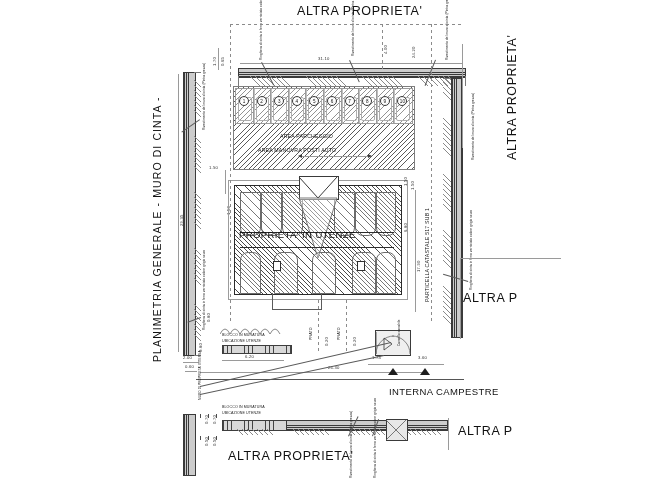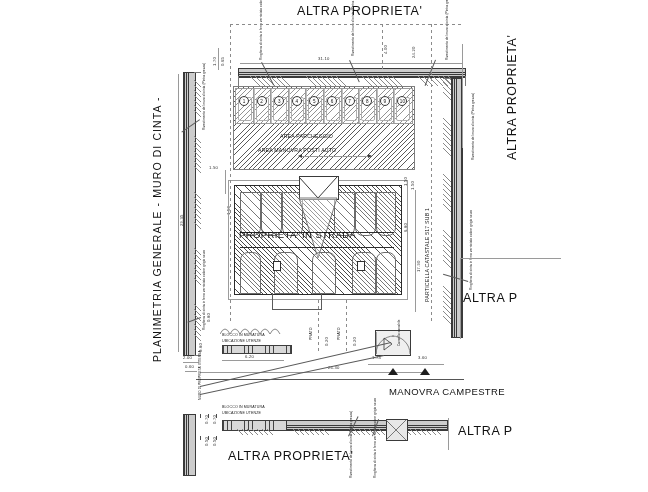--- a/index.html
+++ b/index.html
@@ -205,21 +205,21 @@
   <div class="abs" style="left:240px;top:252px;width:154px;height:40px;">
     <div class="roofbay abs" style="left:0px;top:0;width:19px;height:40px;border-radius:8px 8px 0 0;"></div>
     <div class="roofbay abs" style="left:34px;top:0;width:22px;height:40px;border-radius:8px 8px 0 0;"></div>
     <div class="roofbay abs" style="left:72px;top:0;width:22px;height:40px;border-radius:8px 8px 0 0;"></div>
     <div class="roofbay abs" style="left:112px;top:0;width:22px;height:40px;border-radius:8px 8px 0 0;"></div>
     <div class="roofbay abs" style="left:136px;top:0;width:18px;height:40px;border-radius:8px 8px 0 0;"></div>
   </div>
   <div class="sq" style="left:273px;top:261px;width:6px;height:8px;"></div>
   <div class="sq" style="left:357px;top:261px;width:6px;height:8px;"></div>
 
-  <div class="txt mid" style="left:239px;top:230px;">PROPRIETA' IN STRADA</div>
+  <div class="txt mid" style="left:239px;top:230px;">PROPRIETA' IN UTENZE</div>
 
   <div class="line" style="left:272px;top:293px;width:48px;height:16px;background:none;border:1px solid #5b5b5b;border-top:none;"></div>
 
   <div class="txt lbl rot90" style="left:425px;top:302px;">PARTICELLA CATASTALE 517 SUB 1</div>
 
   <div class="line vl thin" style="left:415px;top:190px;height:122px;"></div>
   <div class="txt dim rot90" style="left:417px;top:272px;">17.90</div>
   <div class="txt dim rot90" style="left:404px;top:232px;">6.80</div>
   <div class="txt dim rot90" style="left:411px;top:190px;">1.50</div>
   <div class="txt dim rot90" style="left:404px;top:186px;">1.50</div>
@@ -265,21 +265,21 @@
 
   <div class="txt dim" style="left:372px;top:356px;">1.74</div>
   <div class="txt dim" style="left:418px;top:356px;">3.60</div>
   <div class="line hl thin" style="left:368px;top:364px;width:76px;"></div>
 
   <div class="line hl" style="left:196px;top:379px;width:268px;background:#555;"></div>
   <div class="line hl thin" style="left:200px;top:372px;width:222px;"></div>
   <div class="txt dim" style="left:328px;top:366px;">26.30</div>
   <div class="arrowUp" style="left:388px;top:368px;"></div>
   <div class="arrowUp" style="left:420px;top:368px;"></div>
-  <div class="txt mid" style="left:389px;top:387px;">MANOVRA CAMPESTRE</div>
+  <div class="txt mid" style="left:389px;top:387px;">INTERNA CAMPESTRE</div>
 
   <div class="leader" style="left:200px;top:386px;width:196px;transform:rotate(-13deg);"></div>
   <div class="leader" style="left:200px;top:394px;width:188px;transform:rotate(-12deg);"></div>
 
   <div class="txt tiny rot90" style="left:199px;top:400px;">MURO DI PROPRIETA' INTERNA</div>
 
   <div class="abs blockwall" style="left:222px;top:420px;width:64px;height:9px;"></div>
   <div class="txt tiny2" style="left:222px;top:406px;">BLOCCO IN MURATURA</div>
   <div class="txt tiny2" style="left:222px;top:412px;">UBICAZIONE UTENZE</div>
 

